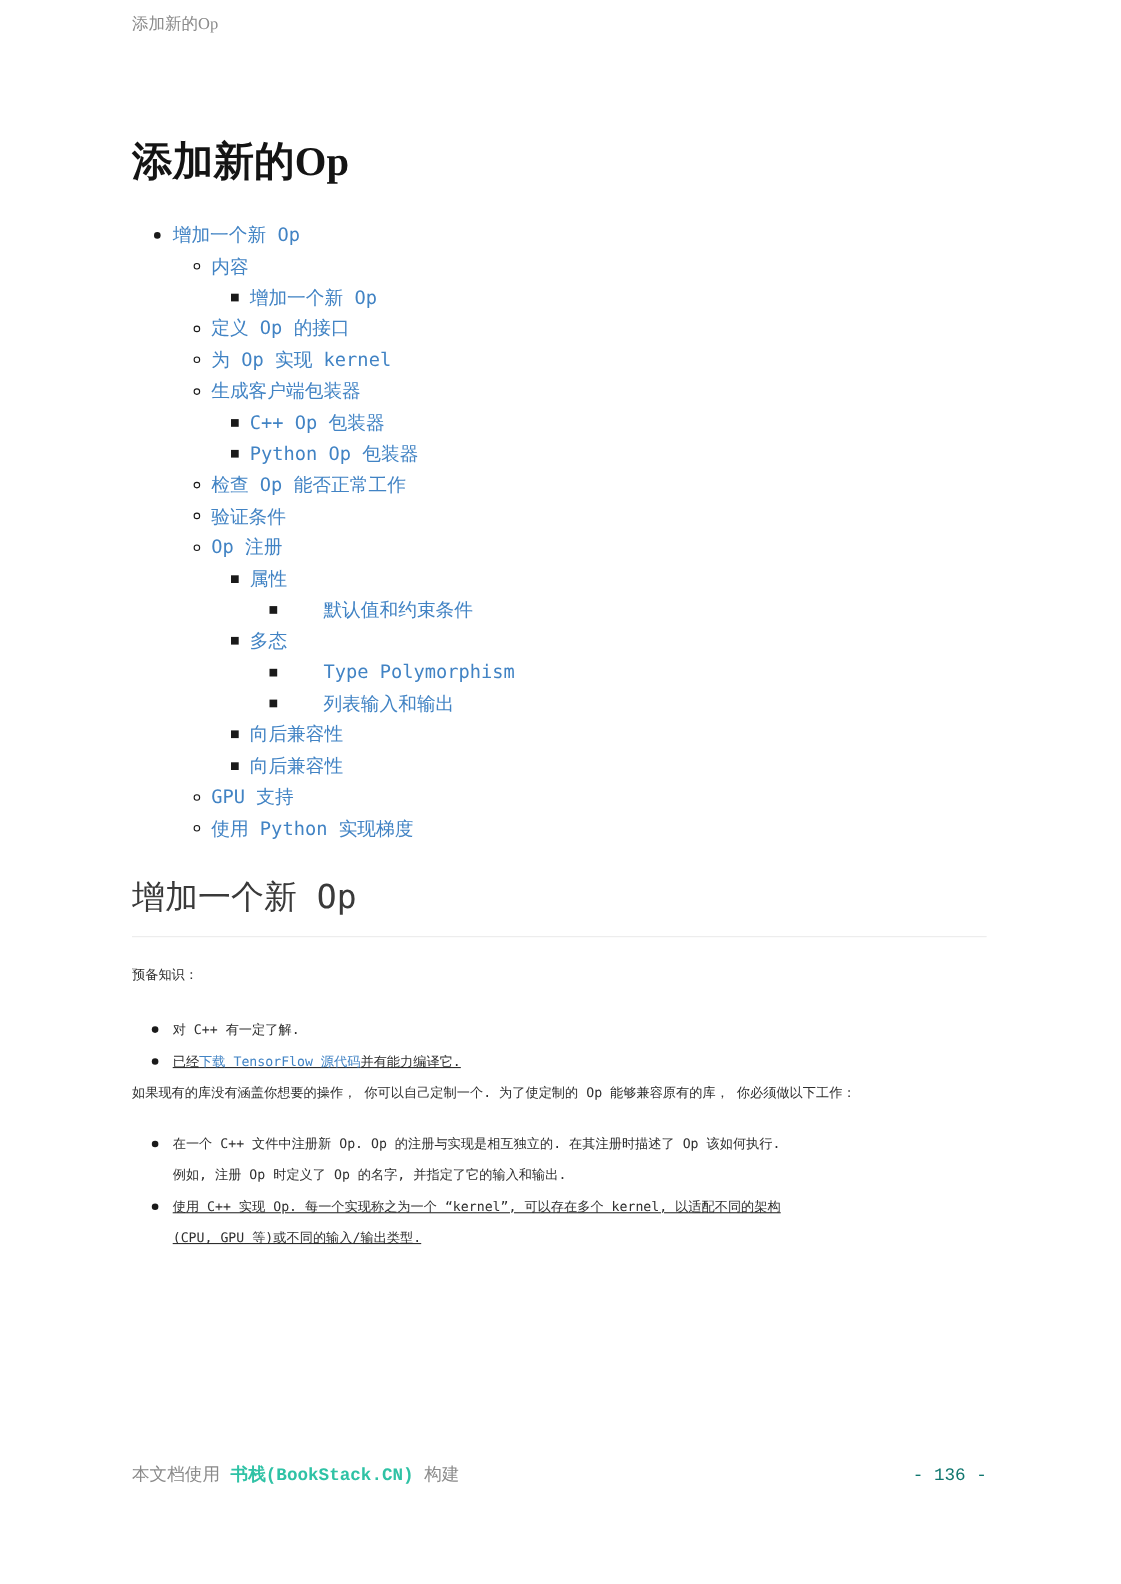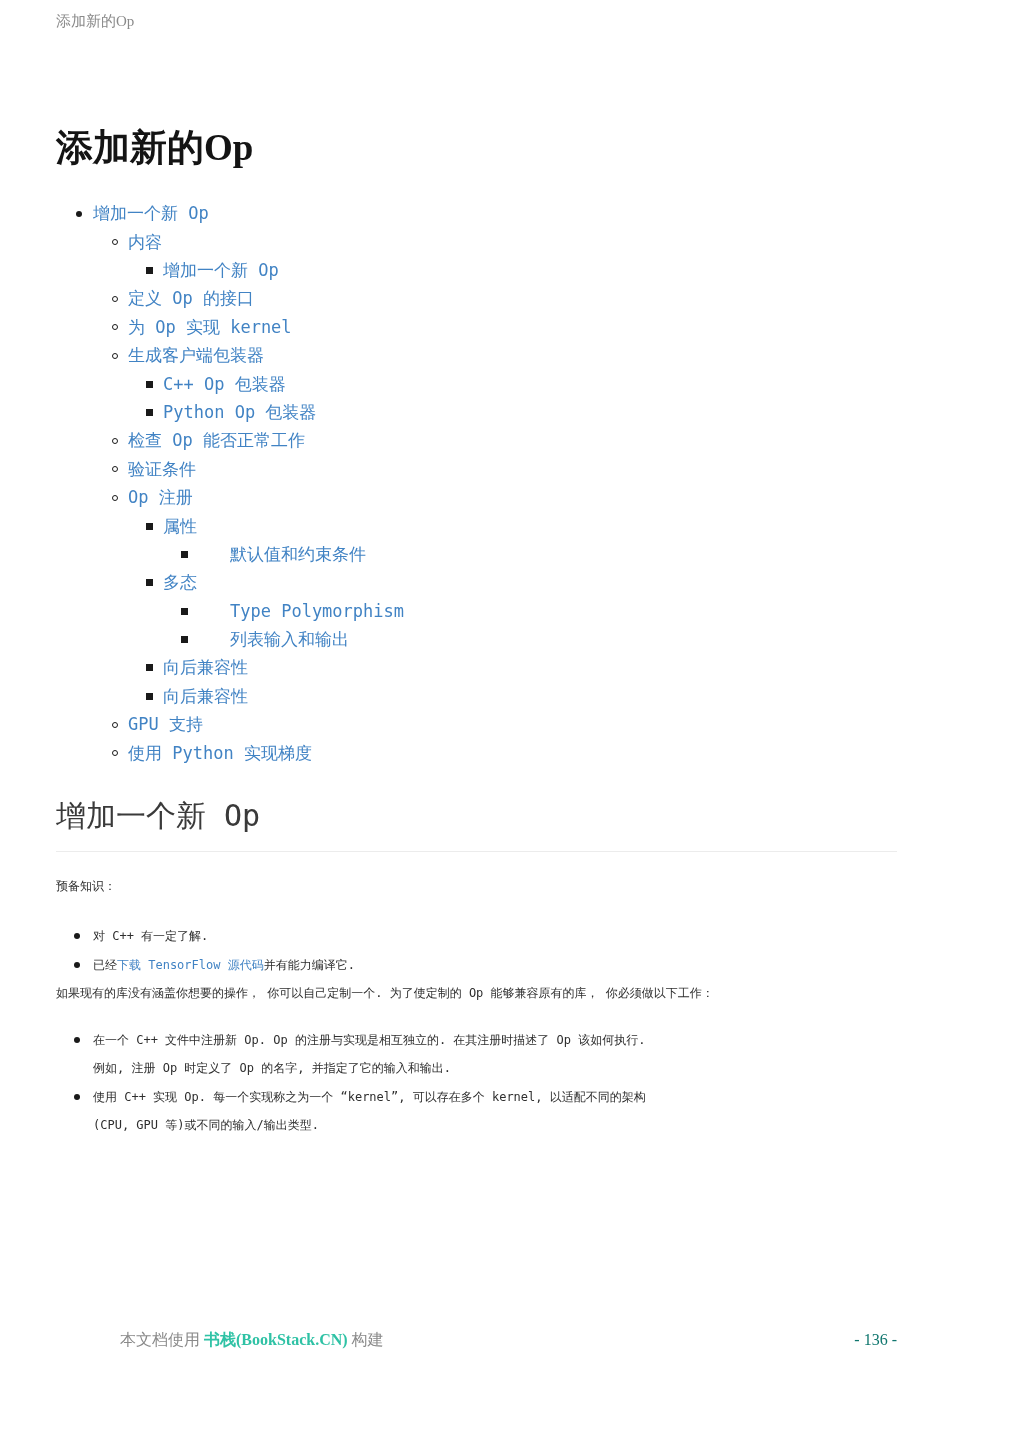--- a/index.html
+++ b/index.html
@@ -4,21 +4,21 @@
 <style>
   * { margin: 0; padding: 0; box-sizing: border-box; }
   html, body { background: #ffffff; }
   body {
     width: 1019px; height: 1440px;
     position: relative;
     font-family: "DejaVu Sans Mono", "Liberation Sans", sans-serif;
     color: #2e2e2e;
     overflow: hidden;
   }
-  .page { padding: 12px 122px 0 56px; }
+  .page { padding: 12px 122px 0 120px; }
 
   
   .running-header {
     font-family: "Liberation Serif", serif;
     font-size: 15px; color: #8a8a8a;
     height: 22px;
   }
 
   
   .doc-title {
@@ -58,38 +58,38 @@
     padding-bottom: 16px;
     border-bottom: 1px solid #ececec;
     line-height: 1.25;
   }
   .body-text { font-size: 12px; line-height: 28.5px; color: #2e2e2e; }
   .prereq-label { margin-top: 20px; }
 
   ul.doc-list { list-style: none; margin-top: 22px; }
   ul.doc-list.steps { margin-top: 18px; }
   ul.doc-list > li { display: flex; align-items: flex-start; }
-  ul.doc-list > li + li { margin-top: 0; }
+  ul.doc-list > li + li { margin-top: 0; text-decoration: underline; }
   ul.doc-list .li-bullet {
     flex: 0 0 auto;
     width: 6px; height: 6px; border-radius: 50%; background: #1a1a1a;
     margin: 11px 13px 0 18px;
   }
   .li-text { flex: 1 1 auto; }
   .li-line { display: block; }
   a.inline-link { color: #4183c4; text-decoration: none; cursor: pointer; }
 
   .intro-para { }
 
   
   .page-footer {
     position: absolute;
     left: 120px; right: 122px; top: 1330px;
     display: flex; justify-content: space-between; align-items: baseline;
-    font-family: Liberation Serif, serif;
+    font-family: Liberation Mono, monospace;
     font-size: 16px; color: #8a8a8a;
   }
   .footer-brand-link {
     color: #2fc2a5; font-weight: 700; text-decoration: none; cursor: pointer;
   }
   .page-number { color: #0f766e; }
 </style>
 </head>
 <body>
 

